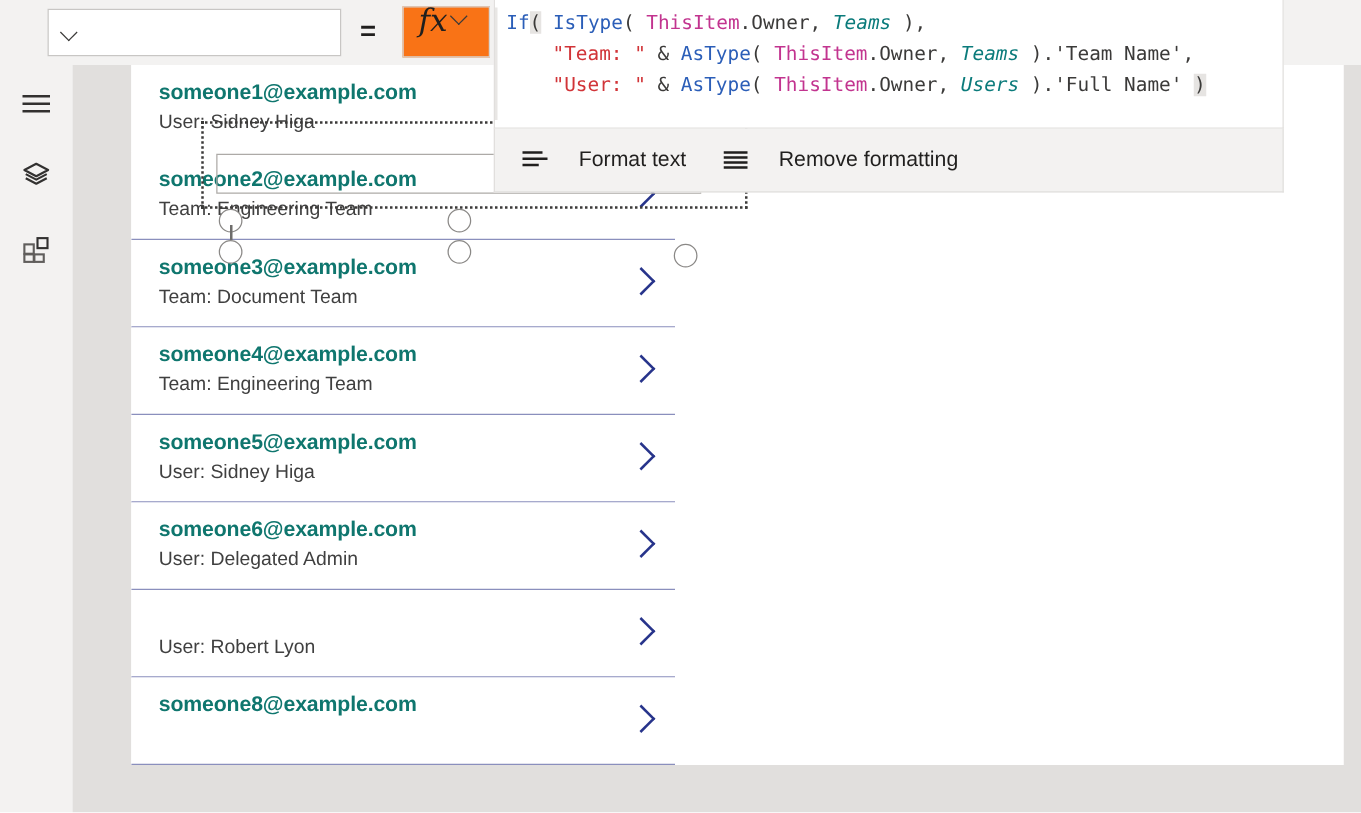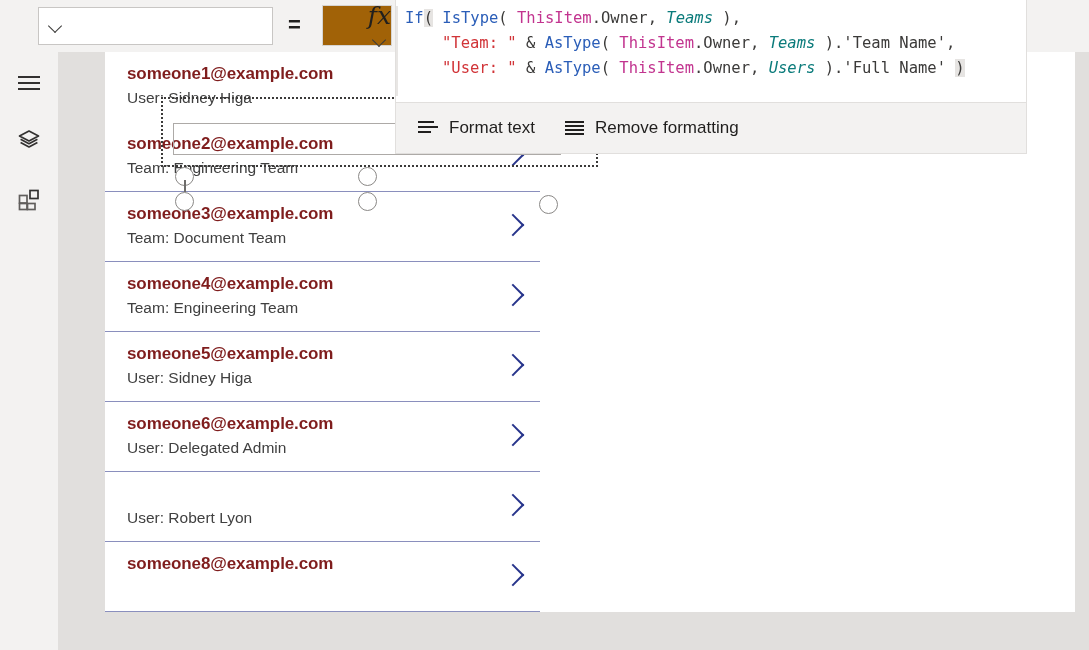--- a/index.html
+++ b/index.html
@@ -35,22 +35,22 @@
     border-right: 1.4px solid #3b3a39; border-bottom: 1.4px solid #3b3a39;
     transform: rotate(45deg);
   }
   .equals {
     position: absolute; left: 288px; top: 12px;
     font-size: 22px; color: #201f1e; font-weight: 700;
     font-family: "Liberation Sans", sans-serif;
   }
   .fx-btn {
     position: absolute; left: 322px; top: 5px; width: 70px; height: 41px;
-    background: #a16207; border: 1px solid #d6d4d2;
-    display: flex; align-items: flex-end; justify-content: center; gap: 3px; flex-direction: column;
+    background: #f97316; border: 1px solid #d6d4d2;
+    display: flex; align-items: flex-start; justify-content: center; gap: 3px;
   }
   .fx-glyph {
     font-family: "DejaVu Serif", serif; font-style: italic;
     font-size: 25px; color: #201f1e; line-height: 1;
     position: relative; top: -2px;
   }
 
   
   .formula-bar {
     position: absolute; left: 395px; top: 0; width: 632px; height: 103px;
@@ -74,21 +74,21 @@
   .tk-str  { color: #d13438; }
   .tk-pl   { color: #3b3a39; }
   .tk-hl   { background: #e6e4e2; color: #3b3a39; }
 
   
   .format-toolbar {
     position: absolute; left: 395px; top: 103px; width: 632px; height: 51px;
     background: #f3f2f1; border: 1px solid #e1dfdd; border-top: none;
     display: flex; align-items: center; padding-left: 22px; gap: 30px;
   }
-  .fmt-item { display: flex; align-items: center; gap: 11px; cursor: default; }
+  .fmt-item { display: flex; align-items: center; gap: 25px; cursor: default; }
   .fmt-item .txt {
     font-size: 17px; color: #201f1e;
     font-family: "Liberation Sans", sans-serif;
   }
   .ic-format-text { width: 20px; height: 14px; position: relative; }
   .ic-format-text i {
     position: absolute; left: 0; height: 2px; background: #201f1e; display: block;
   }
   .ic-format-text i:nth-child(1) { top: 0px;  width: 16px; }
   .ic-format-text i:nth-child(2) { top: 5px;  width: 20px; left: 0px; }
@@ -139,21 +139,21 @@
     overflow: hidden;
   }
   .g-row {
     position: relative; height: 70px; width: 435px;
     border-bottom: 1.6px solid #8a8fbd;
     background: #ffffff;
   }
   .g-row.first { border-bottom: 1.6px solid #ffffff; }
   .g-title {
     position: absolute; left: 22px; top: 12px;
-    font-size: 17px; font-weight: 700; color: #7f1d1d; letter-spacing: -0.1px;
+    font-size: 17px; font-weight: 700; color: #0f766e; letter-spacing: -0.1px;
     font-family: "Liberation Sans", sans-serif;
   }
   .g-sub {
     position: absolute; left: 22px; top: 37px;
     font-size: 15.5px; color: #404040;
     font-family: "Liberation Sans", sans-serif;
   }
   .g-chev {
     position: absolute; right: 18px; top: 24px;
     width: 17px; height: 17px;

